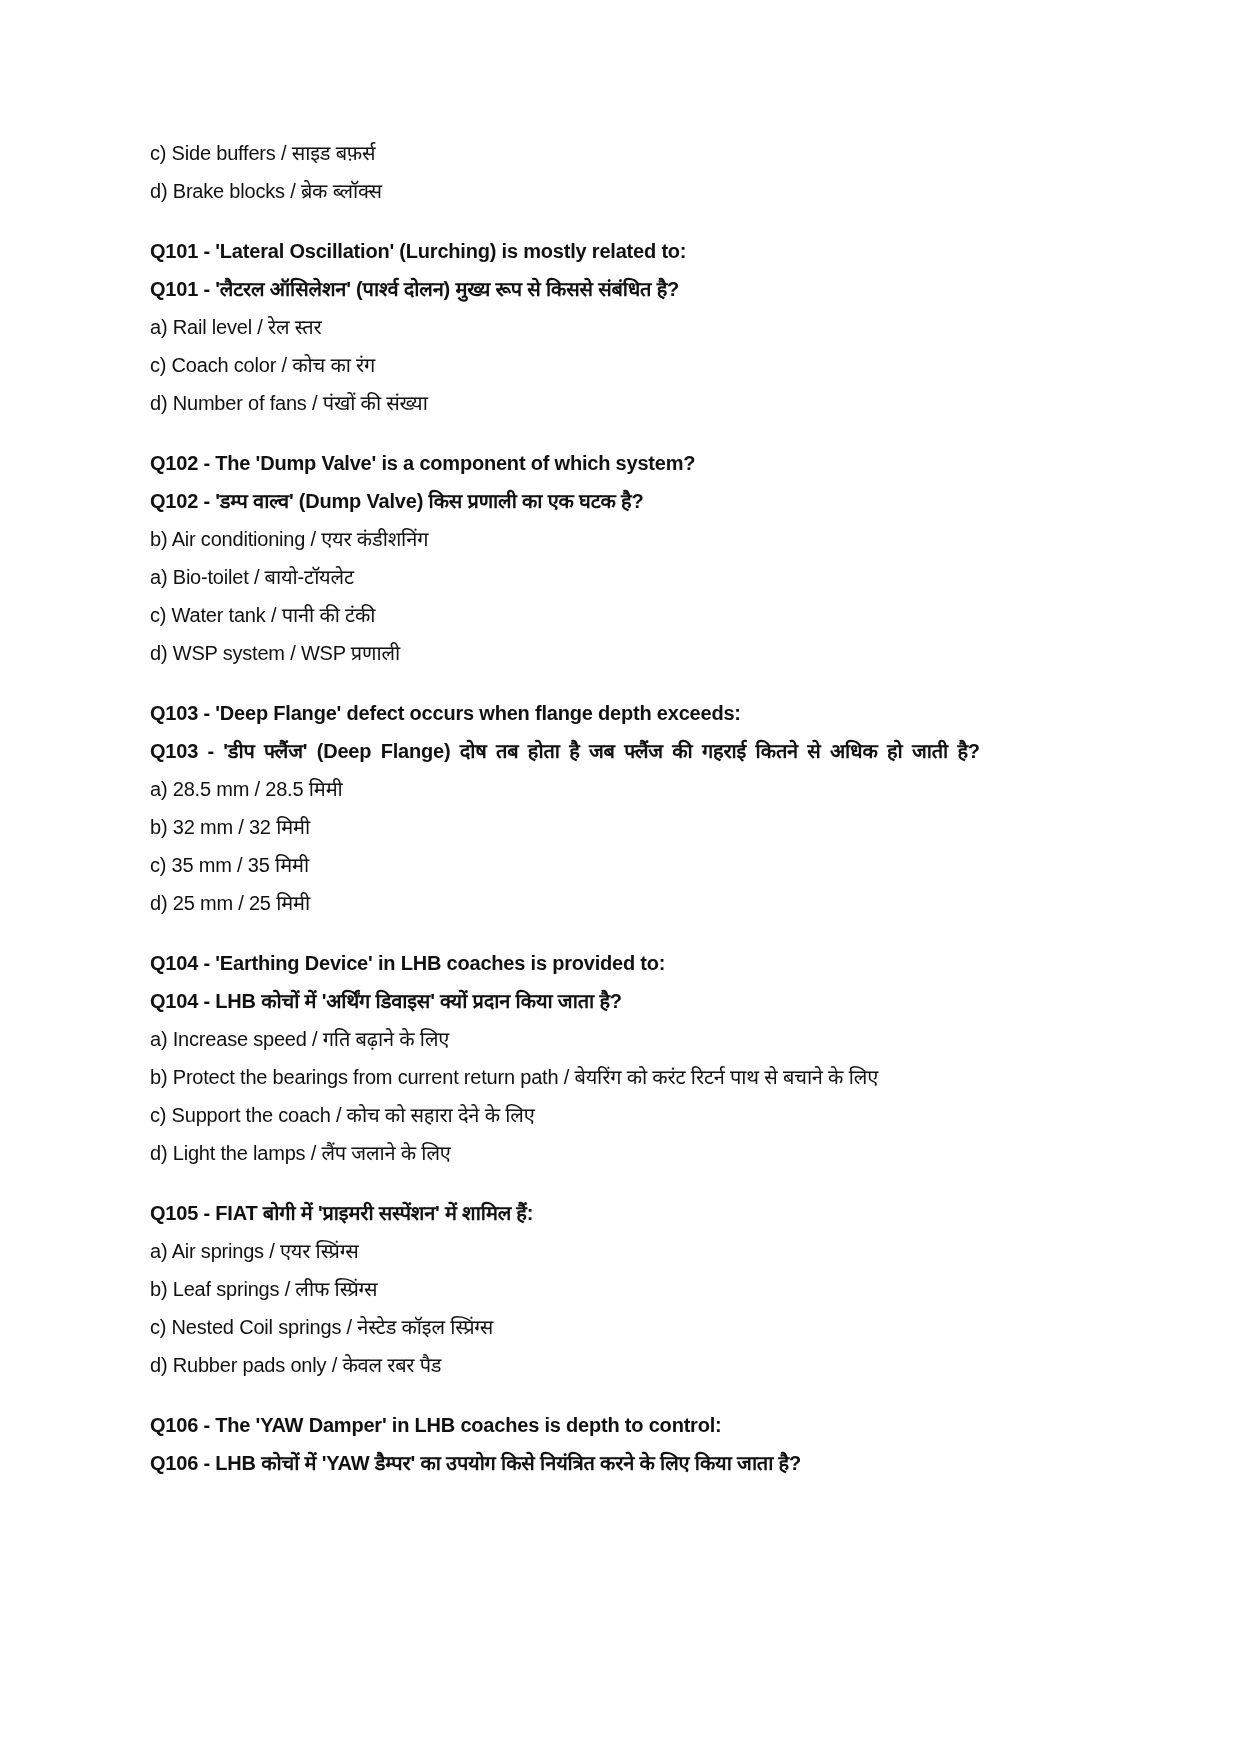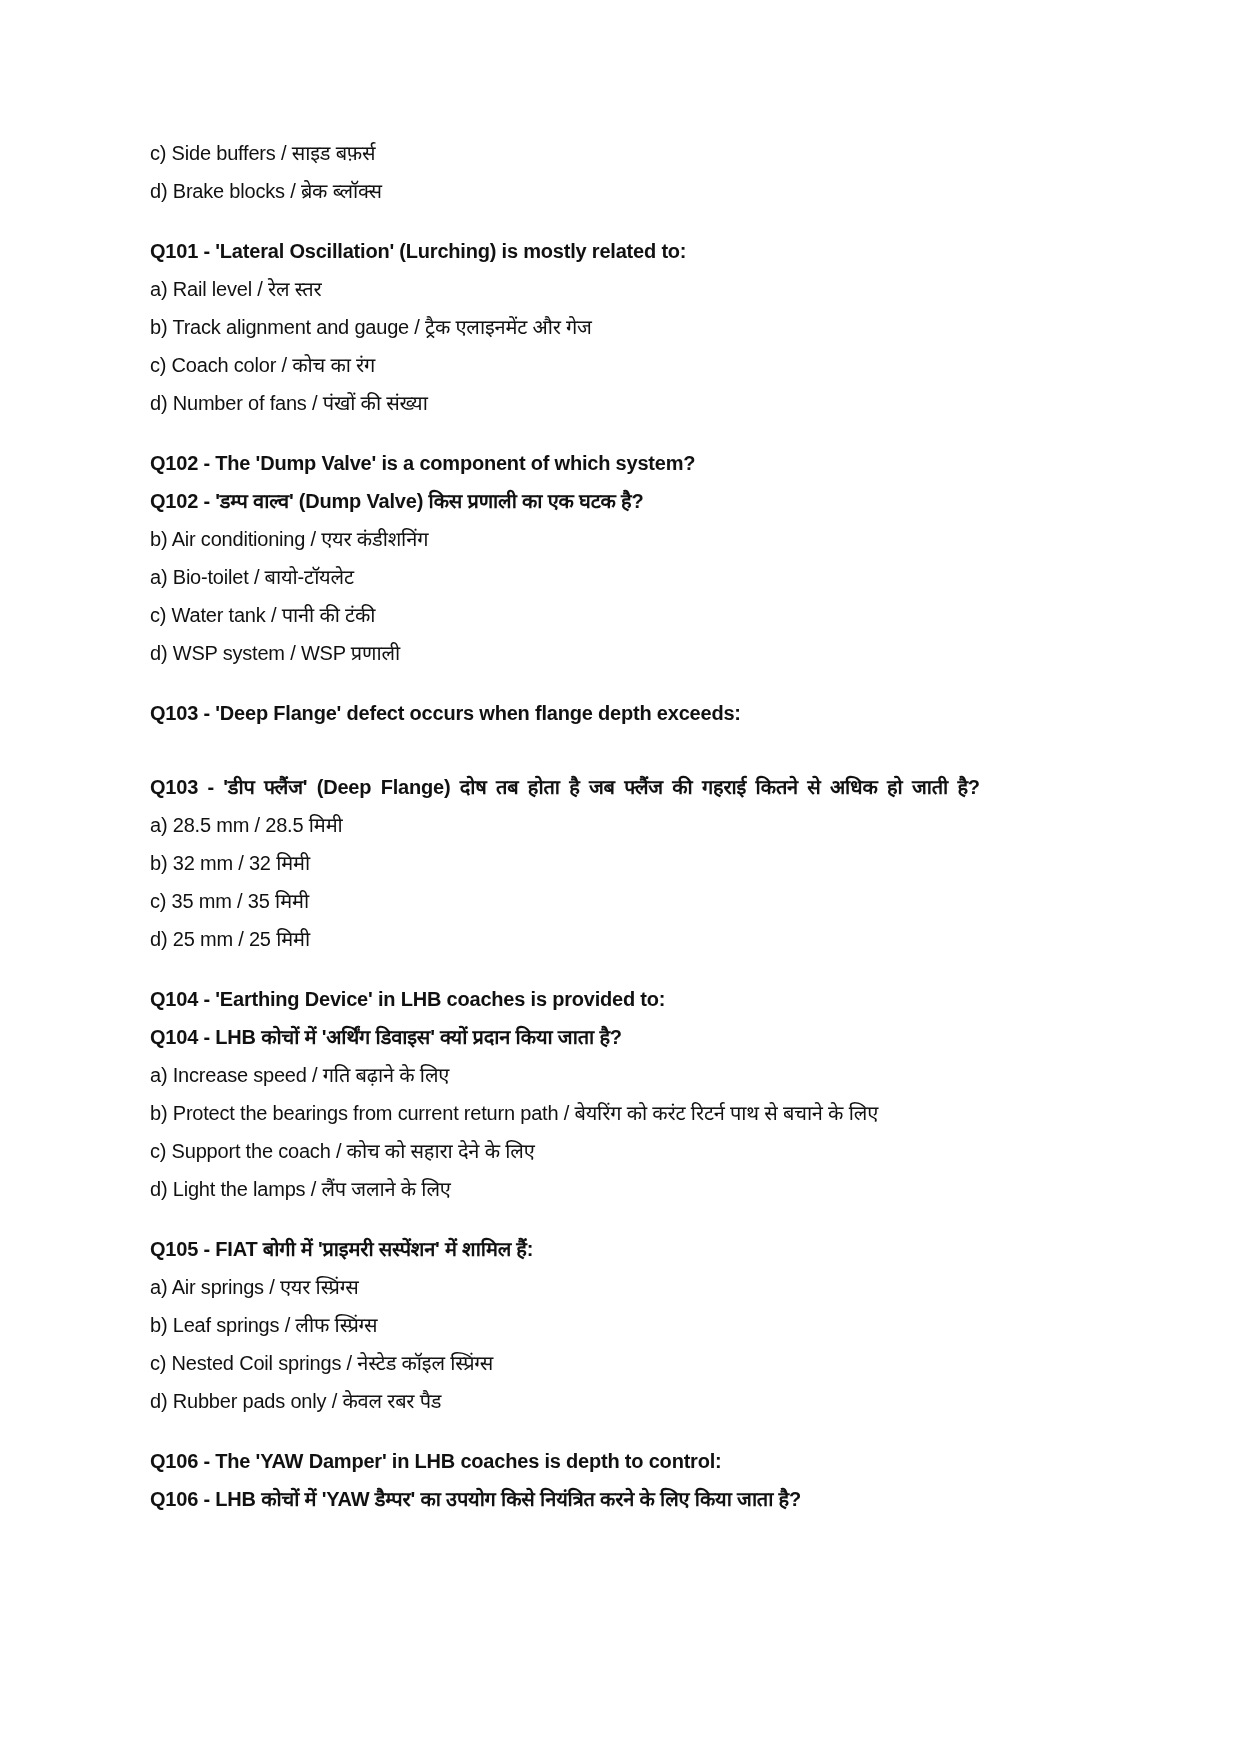--- a/index.html
+++ b/index.html
@@ -29,21 +29,20 @@
     letter-spacing: -0.2px;
   }
   .line.bold {
     font-weight: bold;
   }
   .line.wrap {
     white-space: normal;
     height: auto;
     text-align: justify;
     word-spacing: 4px;
-    margin-top: 36px;
   }
   .gap {
     height: 22px;
   }
   .question-block {
     margin: 0;
   }
 </style>
 </head>
 <body>
@@ -52,22 +51,22 @@
 
   <div class="question-block">
     <div class="line">c) Side buffers / साइड बफ़र्स</div>
     <div class="line">d) Brake blocks / ब्रेक ब्लॉक्स</div>
   </div>
 
   <div class="gap"></div>
 
   <div class="question-block">
     <div class="line bold">Q101 - 'Lateral Oscillation' (Lurching) is mostly related to:</div>
+    <div class="line bold">Q101 - 'लैटरल ऑसिलेशन' (पार्श्व दोलन) मुख्य रूप से किससे संबंधित है?</div>
     <div class="line">a) Rail level / रेल स्तर</div>
-    <div class="line">b) Track alignment and gauge / ट्रैक एलाइनमेंट और गेज</div>
     <div class="line">c) Coach color / कोच का रंग</div>
     <div class="line">d) Number of fans / पंखों की संख्या</div>
   </div>
 
   <div class="gap"></div>
 
   <div class="question-block">
     <div class="line bold">Q102 - The 'Dump Valve' is a component of which system?</div>
     <div class="line bold">Q102 - 'डम्प वाल्व' (Dump Valve) किस प्रणाली का एक घटक है?</div>
     <div class="line">b) Air conditioning / एयर कंडीशनिंग</div>

